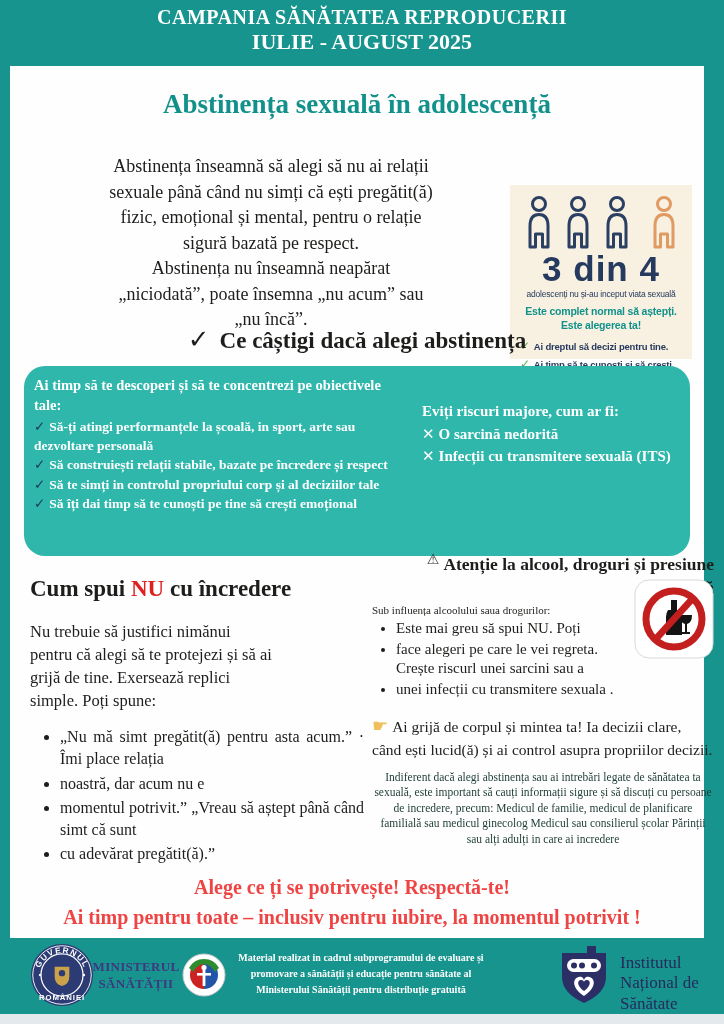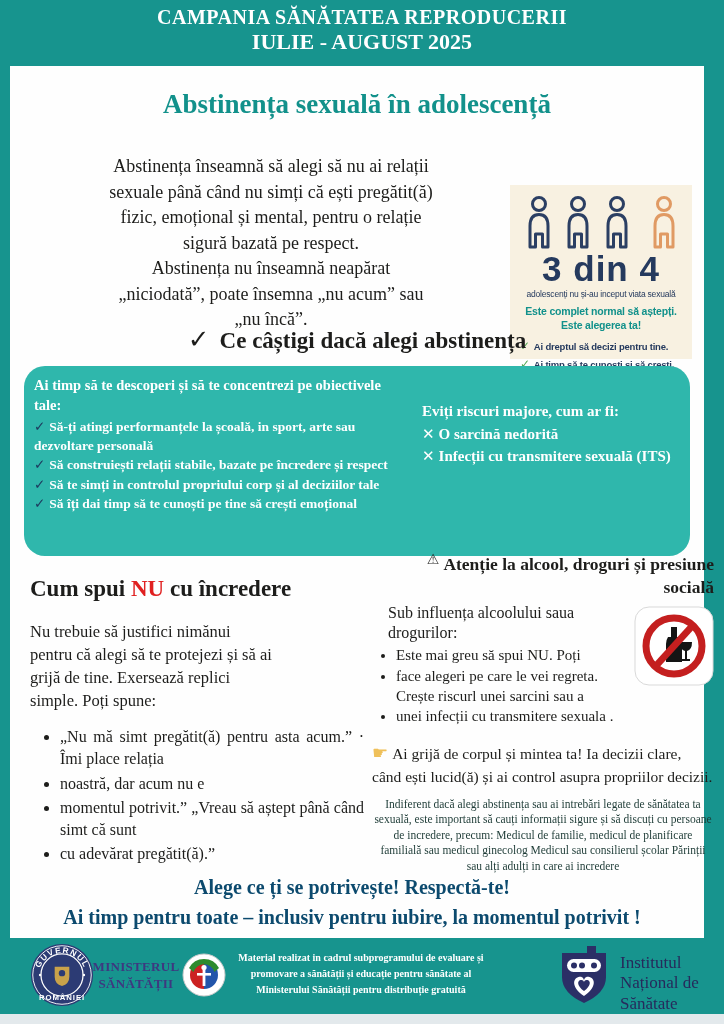--- a/index.html
+++ b/index.html
@@ -43,30 +43,30 @@
   .col-left{position:absolute;left:0;top:26px;width:334px;color:#1d1d1b;}
   .say-heading{font-size:23px;font-weight:bold;}
   .say-heading .no{color:#E02020;}
   .say-intro{margin-top:18px;font-size:16.5px;line-height:1.4;white-space:pre-line;}
   .say-bullets{margin-top:14px;margin-bottom:0;padding-left:30px;font-size:16px;line-height:1.38;text-align:justify;}
   .say-bullets li{margin-bottom:2px;}
 
   .col-right{position:absolute;left:342px;top:0;width:342px;color:#1d1d1b;}
   .warn-heading{text-align:right;font-size:17.5px;font-weight:bold;line-height:1.3;}
   .warn-heading .glyph{font-size:14px;vertical-align:6px;margin-right:4px;font-weight:normal;}
-  .warn-sub{margin-top:4px;font-size:16px;line-height:1.3;width:250px;margin-left:16px;}
+  .warn-sub{margin-top:4px;font-size:11px;line-height:1.3;width:250px;}
   .warn-row{display:flex;margin-top:2px;}
   .warn-bullets{width:240px;margin:0;padding-left:24px;font-size:15px;line-height:1.32;}
   .warn-bullets li{margin-bottom:1px;}
   .no-alcohol{width:80px;margin-left:6px;margin-top:-40px;}
   .warn-tip{margin-top:12px;font-size:15.5px;line-height:1.45;}
   .warn-tip .glyph{color:#EFC05A;font-size:18px;margin-right:4px;}
   .warn-disclaimer{margin-top:8px;font-size:11.5px;font-weight:normal;text-align:center;line-height:1.35;color:#1D3B36;}
 
-  .closing{position:absolute;left:0;right:10px;bottom:6px;text-align:center;font-weight:bold;font-size:20px;line-height:1.5;color:#0c4a6e;}
+  .closing{position:absolute;left:0;right:10px;bottom:6px;text-align:center;font-weight:bold;font-size:20px;line-height:1.5;color:#ef4444;}
 
   
   .footer{position:absolute;left:0;right:0;bottom:10px;height:76px;}
   .seal{position:absolute;left:30px;top:5px;}
   .ministry{position:absolute;left:92px;top:21px;width:88px;text-align:center;font-size:13px;font-weight:bold;color:#3E3880;line-height:1.3;white-space:pre-line;letter-spacing:.3px;}
   .mini-logo{position:absolute;left:182px;top:15px;}
   .credit{position:absolute;left:230px;top:12px;width:262px;text-align:center;color:#fff;font-size:10px;font-weight:bold;line-height:1.6;}
   .insp-logo{position:absolute;left:558px;top:8px;}
   .insp-text{position:absolute;left:620px;top:15px;font-size:17px;color:#262A5C;line-height:1.2;white-space:pre-line;}
   .bottom-strip{position:absolute;left:0;right:0;bottom:0;height:10px;background:#E3E9EC;}

